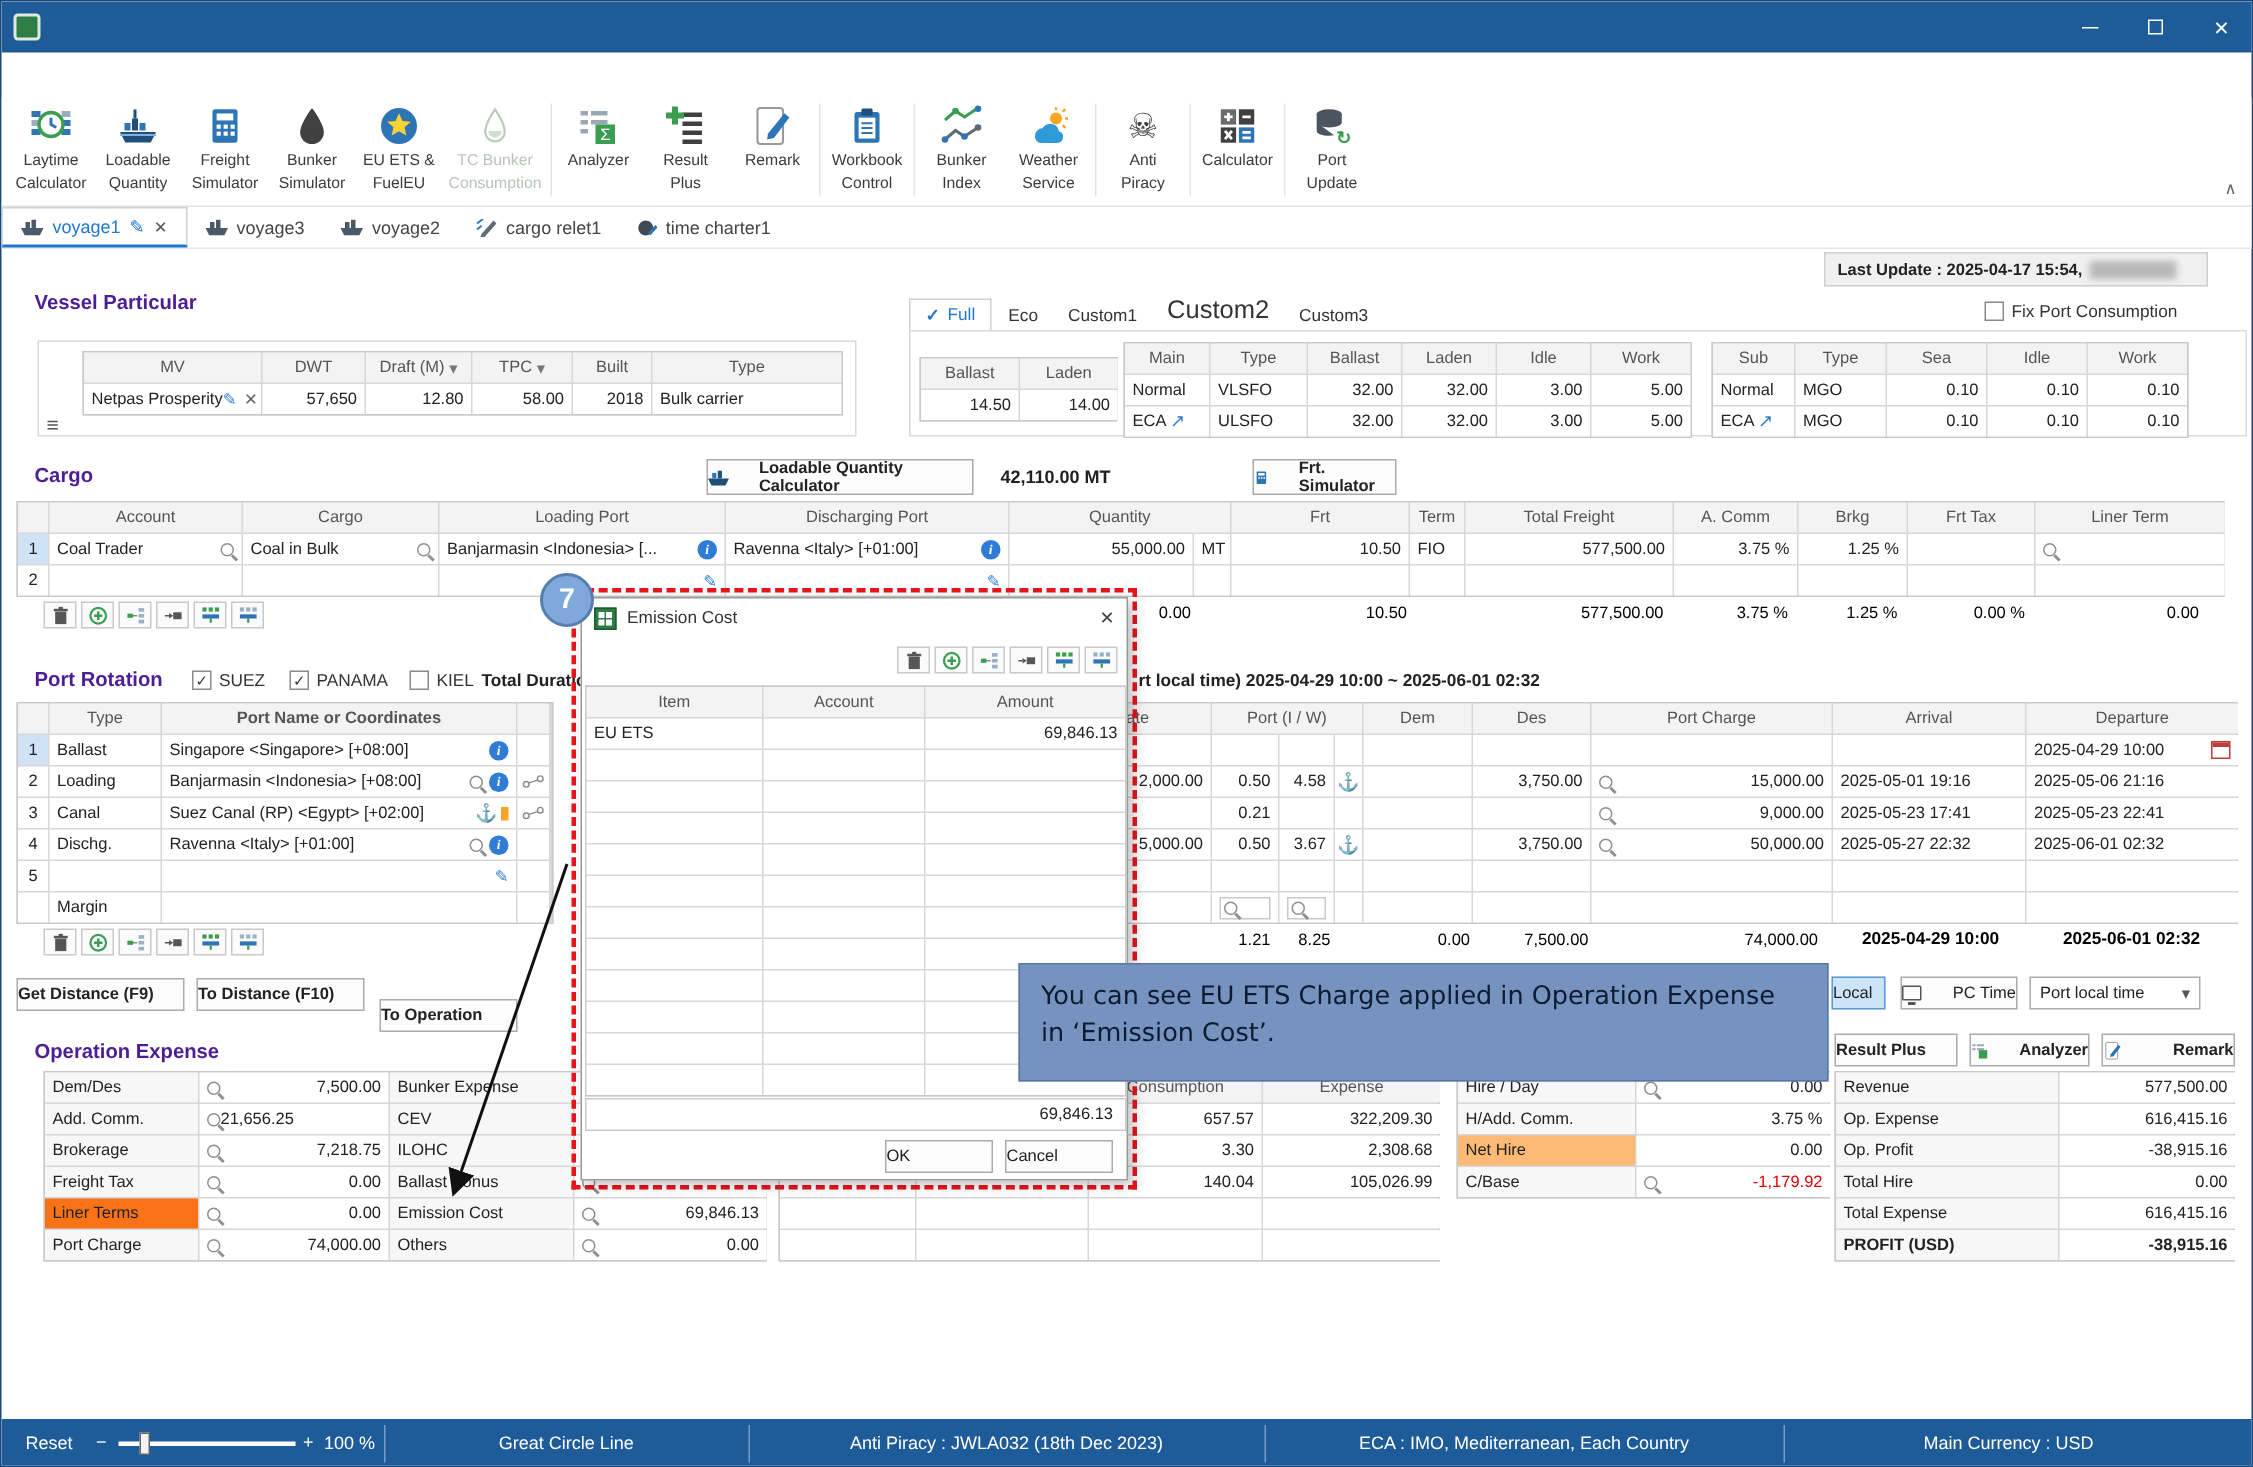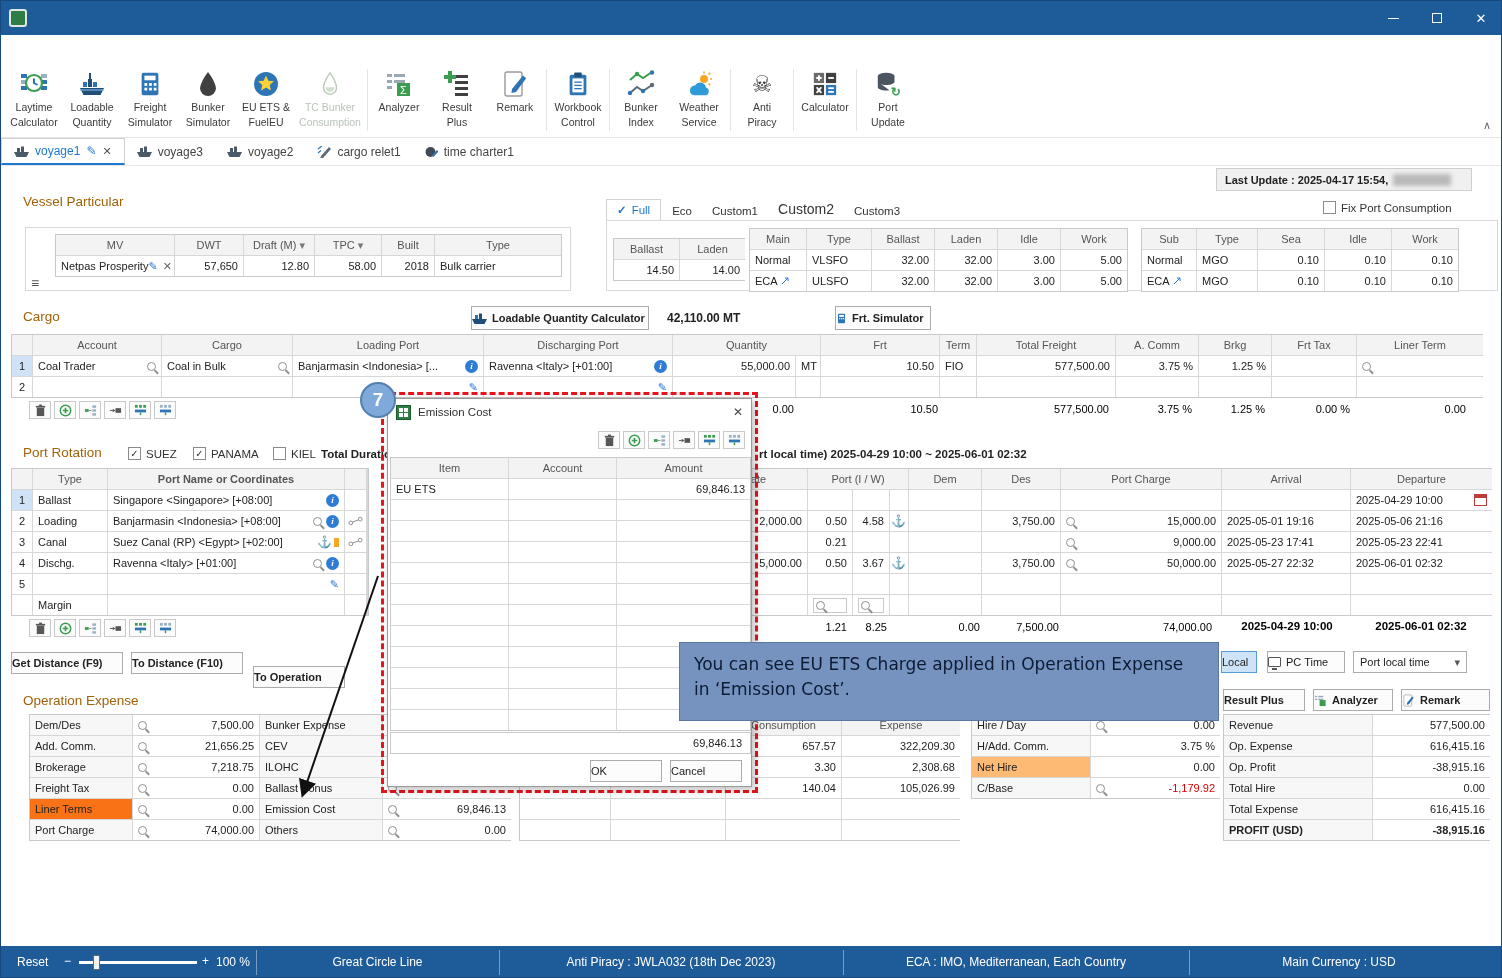--- a/index.html
+++ b/index.html
@@ -32,35 +32,35 @@
   .rsep{width:1px;height:62px;background:#e4e4e4;margin:4px 2px 0}
   .chevup{position:absolute;right:12px;top:118px;font-size:11px;color:#666}
   .glyph-skull{font-size:23px;color:#3d3d3d;line-height:1}
   
   .tabstrip{left:0;top:137px;width:1502px;height:28px;background:#fff;border-bottom:1px solid #e6e6e6;display:flex;align-items:stretch}
   .vtab{display:flex;align-items:center;gap:6px;padding:0 12px;font-size:12px;color:#444}
   .vtab.act{border:1px solid #d2d2d2;border-bottom:2px solid #1e78d2;color:#1e78d2}
   .vtab .pen{color:#1e78d2;font-size:12px}
   .vtab .xx{color:#555;font-size:11px}
   
-  .sect{font-size:13.5px;font-weight:normal;color:#a16207}
+  .sect{font-size:13.5px;font-weight:bold;color:#4c1d95}
   .box{border:1px solid #d9d9d9;background:#fff}
   .tbl{display:grid;gap:1px;background:#d7d7d7;border:1px solid #c9c9c9;grid-auto-rows:20px}
   .tbl>div{background:#fff;font-size:11px;color:#222;display:flex;align-items:center;padding:0 5px;white-space:nowrap;overflow:hidden}
   .tbl .h{background:#f3f3f3;color:#555;justify-content:center;padding:0 2px}
   .r{justify-content:flex-end}
   .ctr{justify-content:center}
   .y{background:#fdf8e2}
   .pb{background:#ecf1fb}
   .selc{background:#a6c9e8}
   .nc{background:#f5f8fc;color:#444;justify-content:center}
   .nc.on{background:#cfe2f6}
   .red{color:#e00000}
   .bb{font-weight:bold}
-  .btn{border:1px solid #ababab;background:#fcfcfc;display:flex;align-items:center;justify-content:flex-start;gap:5px;font-size:11px;color:#222}
+  .btn{border:1px solid #ababab;background:#fcfcfc;display:flex;align-items:center;justify-content:space-between;gap:20px;font-size:11px;color:#222}
   .btn.bld{font-weight:bold}
   .cb{width:13px;height:13px;border:1px solid #8a8a8a;background:#fff;display:inline-flex;align-items:center;justify-content:center;font-size:10px;color:#333;flex:none}
   .cblbl{font-size:11.5px;color:#333}
   
   .mag{display:inline-block;width:9px;height:9px;border:1.5px solid #8f8f8f;border-radius:50%;position:relative;flex:none}
   .mag::after{content:"";position:absolute;width:5px;height:1.5px;background:#8f8f8f;transform:rotate(45deg);right:-4px;bottom:-3px}
   .info{display:inline-flex;width:13px;height:13px;border-radius:50%;background:#2e7cd6;color:#fff;font-size:9px;align-items:center;justify-content:center;font-style:italic;font-weight:bold;font-family:"Liberation Serif",serif;flex:none}
   .pen{color:#2e7cd6}
   .cal{width:13px;height:12px;border:1px solid #c23b3b;position:relative;background:#fff;flex:none}
   .cal::before{content:"";position:absolute;left:0;top:0;right:0;height:3px;background:#c23b3b}
@@ -398,21 +398,21 @@
   </div>
   <div class="abs" style="left:30px;top:274px;font-size:14px;color:#555">≡</div>
 
   <div class="abs" style="left:605px;top:197px;height:22px;display:flex;align-items:flex-end;gap:2px">
     <div style="border:1px solid #d2d2d2;border-bottom:none;background:#fff;padding:3px 10px;font-size:11.5px;color:#1e78d2;display:flex;gap:5px;align-items:center">
         <span style="font-weight:bold">✓</span>
         <span>Full</span>
       </div>
     <div style="padding:3px 9px;font-size:11.5px;color:#333">Eco</div>
     <div style="padding:3px 9px;font-size:11.5px;color:#333">Custom1</div>
-    <div style="padding:3px 9px;font-size:14px;color:#333">Custom2</div>
+    <div style="padding:3px 9px;font-size:17px;color:#333">Custom2</div>
     <div style="padding:3px 9px;font-size:11.5px;color:#333">Custom3</div>
   </div>
   <div class="abs" style="left:1322px;top:200px;display:flex;align-items:center;gap:5px">
     <span class="cb"></span>
       <span class="cblbl">Fix Port Consumption</span>
   </div>
   <div class="abs box" style="left:605px;top:219px;width:892px;height:71px"></div>
   <div class="abs tbl" style="left:612px;top:237px;width:132px;grid-template-columns:65px 65px">
     <div class="h">Ballast</div>
     <div class="h">Laden</div>
@@ -883,21 +883,21 @@
     <div class="y" style="justify-content:space-between">
         <span class="mag"></span>
         <span>7,500.00</span>
       </div>
     <div style="background:#f7f7f7">Bunker Expense</div>
     <div class="y" style="justify-content:space-between">
         <span class="mag"></span>
         <span></span>
       </div>
     <div style="background:#f7f7f7">Add. Comm.</div>
-    <div class="y" style="justify-content:space-between">
+    <div class="y" style="justify-content:flex-start">
         <span class="mag"></span>
         <span>21,656.25</span>
       </div>
     <div style="background:#f7f7f7">CEV</div>
     <div class="y" style="justify-content:space-between">
         <span class="mag"></span>
         <span></span>
       </div>
     <div style="background:#f7f7f7">Brokerage</div>
     <div class="y" style="justify-content:space-between">

